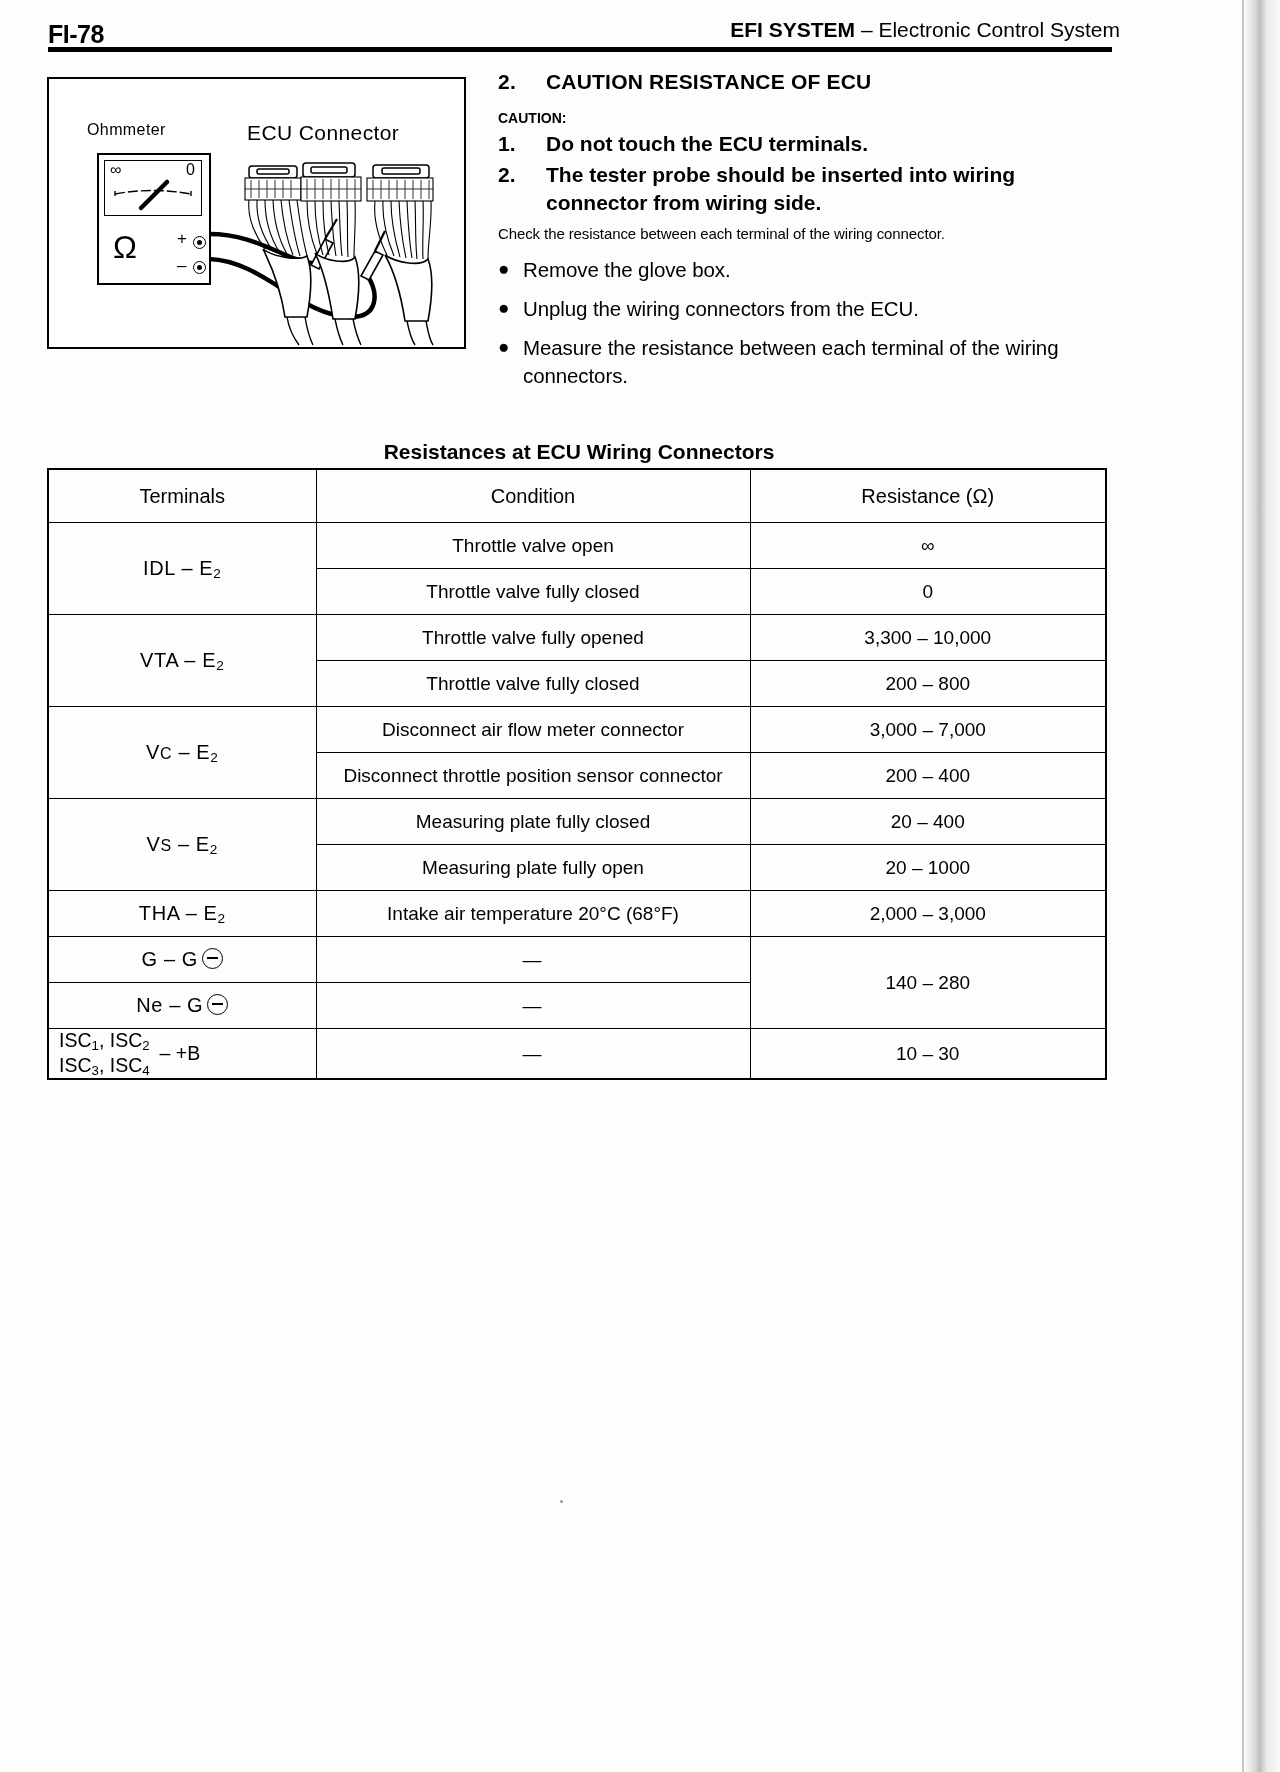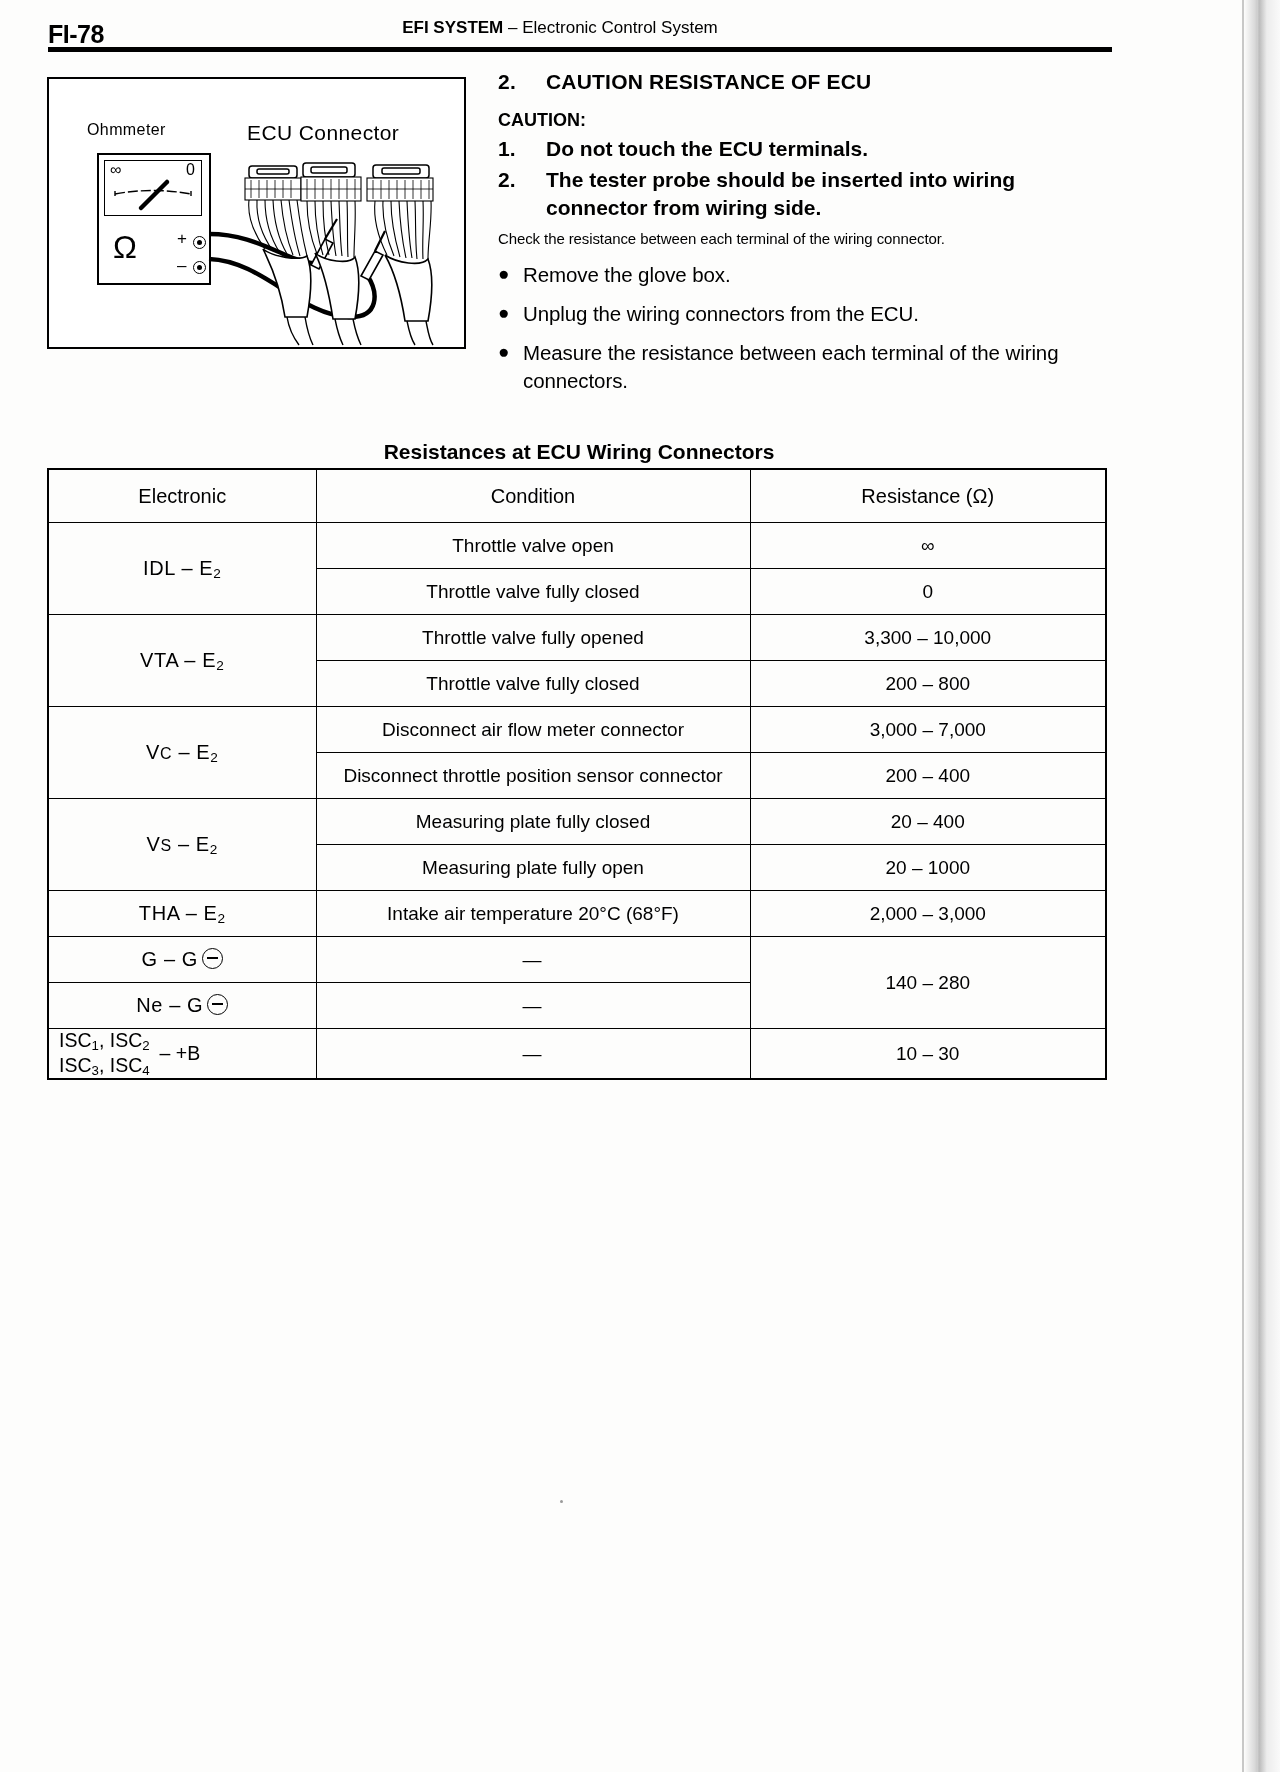--- a/index.html
+++ b/index.html
@@ -5,21 +5,21 @@
   html,body{margin:0;padding:0;background:#fff;}
   body{
     width:1280px;height:1772px;position:relative;overflow:hidden;
     font-family:"Liberation Sans", sans-serif;color:#000;
     background:#fdfdfc;
   }
 
   
   #page-header{position:absolute;left:0;top:8px;width:1120px;height:46px;}
   #page-num{position:absolute;left:48px;top:12px;font-size:25px;font-weight:bold;letter-spacing:-.5px;}
-  #header-title{position:absolute;left:0;top:10px;width:1120px;text-align:center;font-size:17px;font-weight:bold;}
+  #header-title{position:absolute;left:0;top:10px;width:1120px;text-align:right;font-size:21px;font-weight:bold;}
   #header-title .light{font-weight:normal;}
   #header-rule{position:absolute;left:48px;top:47px;width:1064px;height:5px;background:#000;}
 
   
   #illus{position:absolute;left:47px;top:77px;width:415px;height:268px;border:2.5px solid #000;background:#fff;}
   #illus-label-ohm{position:absolute;left:38px;top:42px;font-size:16px;letter-spacing:.4px;}
   #illus-label-ecu{position:absolute;left:198px;top:42px;font-size:21px;letter-spacing:.4px;}
   #meter-body{position:absolute;left:48px;top:74px;width:110px;height:128px;border:2px solid #000;}
   #meter-face{position:absolute;left:5px;top:5px;width:96px;height:54px;border:1.6px solid #000;}
   #meter-inf{position:absolute;left:5px;top:1px;font-size:16px;line-height:16px;}
@@ -29,21 +29,21 @@
   .meter-term::after{content:"";position:absolute;left:2.5px;top:2.5px;width:5px;height:5px;background:#000;border-radius:50%;}
   #term-plus{left:94px;top:81px;}
   #term-minus{left:94px;top:106px;}
   #sign-plus{position:absolute;left:78px;top:74px;font-size:17px;}
   #sign-minus{position:absolute;left:78px;top:101px;font-size:17px;}
 
   
   #rtxt{position:absolute;left:498px;top:70px;width:615px;}
   .step-head{display:flex;font-size:21px;font-weight:bold;letter-spacing:.2px;margin-bottom:16px;}
   .step-head .num{width:48px;}
-  .caution-title{font-size:18px;font-weight:bold;margin-bottom:4px;}
+  .caution-title{font-size:14px;font-weight:bold;margin-bottom:4px;}
   .caution-item{display:flex;font-size:21px;font-weight:bold;margin-bottom:4px;line-height:1.3;}
   .caution-item .num{width:48px;flex:none;}
   .body-par{font-size:15px;line-height:1.33;margin-top:8px;letter-spacing:-.1px;}
   .bullets{margin-top:12px;}
   .bullet-item{display:flex;font-size:20.5px;line-height:1.33;margin-bottom:12px;letter-spacing:-.1px;}
   .bullet-item .dot{width:25px;flex:none;font-size:19px;line-height:1.35;}
 
   
   #tbl-title{position:absolute;left:47px;top:440px;width:1064px;text-align:center;font-size:21px;font-weight:bold;}
   #tbl-wrap{position:absolute;left:47px;top:468px;width:1060px;}
@@ -227,21 +227,21 @@
 
 <div id="tbl-wrap">
 <table>
   <colgroup>
         <col class="c-term">
         <col class="c-cond">
         <col class="c-res">
       </colgroup>
   <tbody>
     <tr class="hdr">
-      <td>Electronic</td>
+      <td>Terminals</td>
       <td>Condition</td>
       <td>Resistance (Ω)</td>
     </tr>
 
     <tr class="r1">
       <td rowspan="2" class="cell-term">IDL – E<sub>2</sub></td>
       <td>Throttle valve open</td>
       <td>∞</td>
     </tr>
     <tr class="r1">

